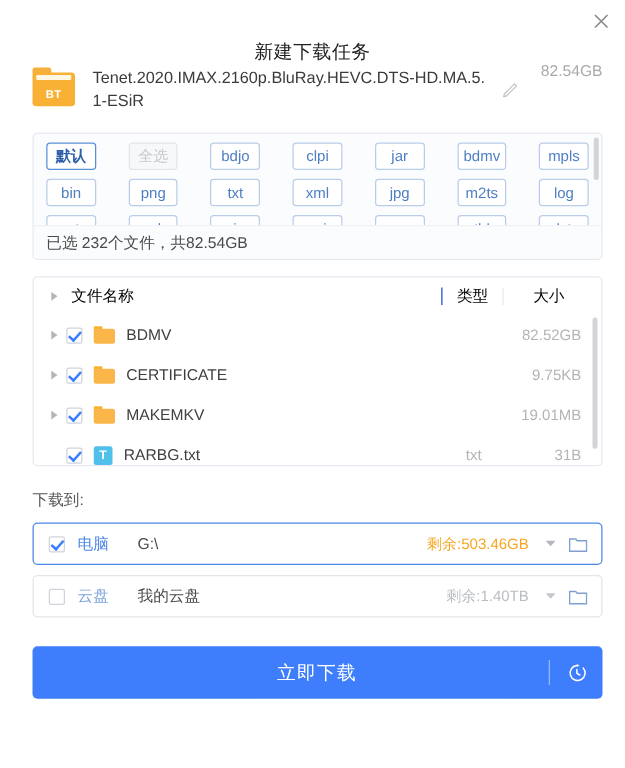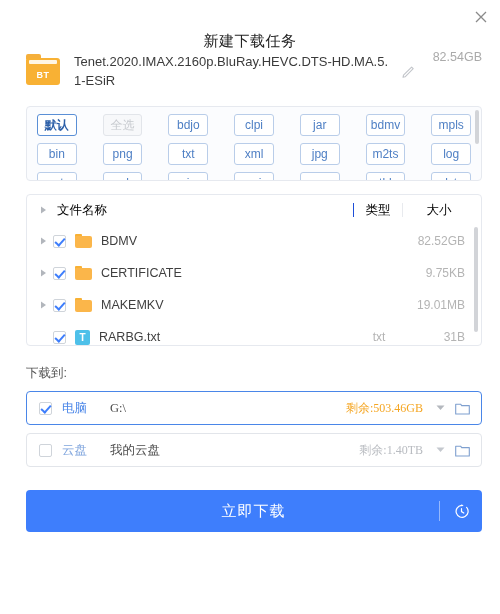--- a/index.html
+++ b/index.html
@@ -326,21 +326,20 @@
     display: flex;
     align-items: center;
     height: 34px;
     margin: 0 18px 8px 26px;
     border: 1px solid #e2e5ea;
     border-radius: 4px;
     background: #ffffff;
     box-sizing: border-box;
     padding: 0 8px 0 10px;
     cursor: pointer;
-    font-family: Liberation Serif, serif;
   }
   .path-row.selected {
     border-color: #4A86E8;
   }
   .path-kind {
     flex: 0 0 auto;
     width: 44px;
     margin-left: 10px;
     font-size: 12.5px;
     color: #4a86e8;
@@ -463,20 +462,21 @@
       <div class="tag">crt</div>
       <div class="tag">crl</div>
       <div class="tag">sig</div>
       <div class="tag">cci</div>
       <div class="tag">cer</div>
       <div class="tag">tbl</div>
       <div class="tag">lst</div>
     </div>
     <div class="tags-scrollbar"></div>
   </div>
+  <div class="tags-summary">已选 232个文件，共82.54GB</div>
 </div>
 
 <div class="filelist">
   <div class="fl-header">
     <div class="caret">
       <svg width="7" height="8" viewBox="0 0 7 8">
           <path d="M1 0.5 L6 4 L1 7.5 Z" fill="#b2b6bc"></path>
         </svg>
     </div>
     <div class="fl-name-col">文件名称</div>

